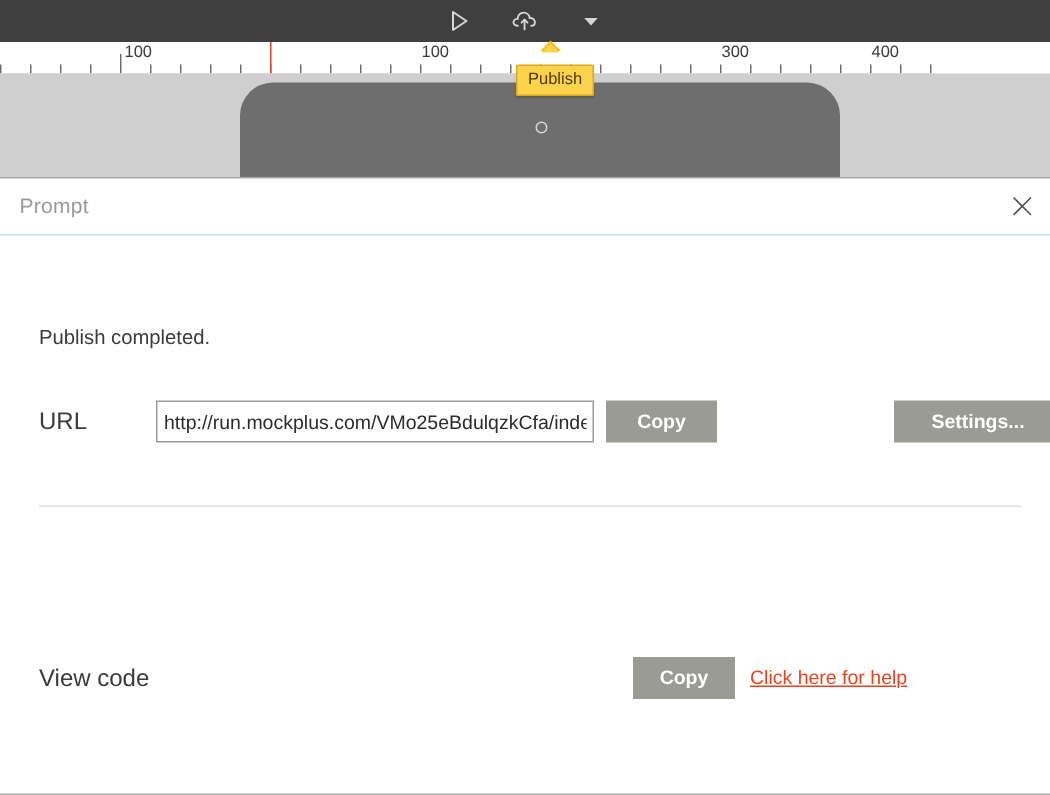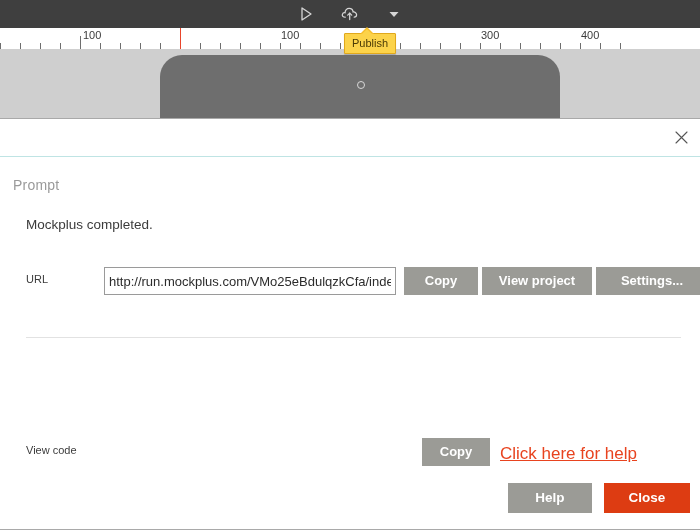--- a/index.html
+++ b/index.html
@@ -106,20 +106,21 @@
   }
   .publish-badge .body {
     background: #fcd34a;
     border: 1px solid #e0a81c;
     color: #4a3a05;
     font-size: 11px;
     line-height: 14px;
     padding: 2px 7px 3px 7px;
     border-radius: 1px;
     box-shadow: 0 1px 1px rgba(0,0,0,0.18);
+    margin-top: 10px;
   }
 
   
   .canvas {
     position: absolute;
     left: 0; top: 49px;
     width: 700px;
     height: 481px;
     background: #cfcfcf;
   }
@@ -167,21 +168,20 @@
     position: relative;
     height: 37px;
   }
   .dlg-title {
     position: absolute;
     left: 13px;
     top: 10px;
     font-size: 14px;
     color: #9a9a9a;
     letter-spacing: .2px;
-    margin-top: 48px;
   }
   .dlg-close {
     position: absolute;
     right: 8px;
     top: 7px;
     width: 22px;
     height: 22px;
     display: flex;
     align-items: center;
     justify-content: center;
@@ -218,21 +218,21 @@
     position: absolute;
     left: 26px;
     top: 110px;
     width: 655px;
     height: 28px;
   }
   .row-label {
     position: absolute;
     left: 0;
     top: 6px;
-    font-size: 11px;
+    font-size: 16px;
     color: #3b3b3b;
   }
   .txt-input {
     position: absolute;
     box-sizing: border-box;
     border: 1px solid #9a9a9a;
     background: #ffffff;
     font-family: "Liberation Sans", sans-serif;
     font-size: 13px;
     color: #2c2c2c;
@@ -295,21 +295,21 @@
     left: 78px;
     top: 0;
     width: 310px;
     height: 28px;
   }
   #btn-copy-code { left: 396px; top: 0; width: 68px; }
   .help-link {
     position: absolute;
     left: 474px;
     top: 6px;
-    font-size: 17px;
+    font-size: 13px;
     color: #e8431f;
     text-decoration: underline;
     cursor: pointer;
   }
 
   
   .dlg-footer {
     position: absolute;
     left: 0;
     bottom: 0;
@@ -440,37 +440,32 @@
     <span class="dlg-close">
       <svg width="15" height="15" viewBox="0 0 15 15">
         <path d="M2 2 L13 13 M13 2 L2 13" fill="none" stroke="#555555" stroke-width="1.1" stroke-linecap="round"></path>
       </svg>
     </span>
   </div>
   <div class="dlg-topline"></div>
 
   <div class="dlg-body">
 
-    <div class="msg-complete">Mockplus completed.</div>
+    <div class="msg-complete">Publish completed.</div>
 
     <div class="url-row">
       <span class="row-label">URL</span>
       <input class="txt-input" id="url-input" type="text" value="http://run.mockplus.com/VMo25eBdulqzkCfa/index.html" style="">
       <button class="btn" id="btn-copy-url">Copy</button>
-      <button class="btn" id="btn-view-proj">View project</button>
       <button class="btn" id="btn-settings">Settings...</button>
     </div>
 
     <div class="separator"></div>
 
 
     <div class="code-row">
       <span class="row-label">View code</span>
       <button class="btn" id="btn-copy-code">Copy</button>
       <span class="help-link">Click here for help</span>
     </div>
   </div>
 
-  <div class="dlg-footer">
-    <button class="footer-btn" id="btn-help">Help</button>
-    <button class="footer-btn" id="btn-close">Close</button>
-  </div>
 </div>
 
 </body></html>

